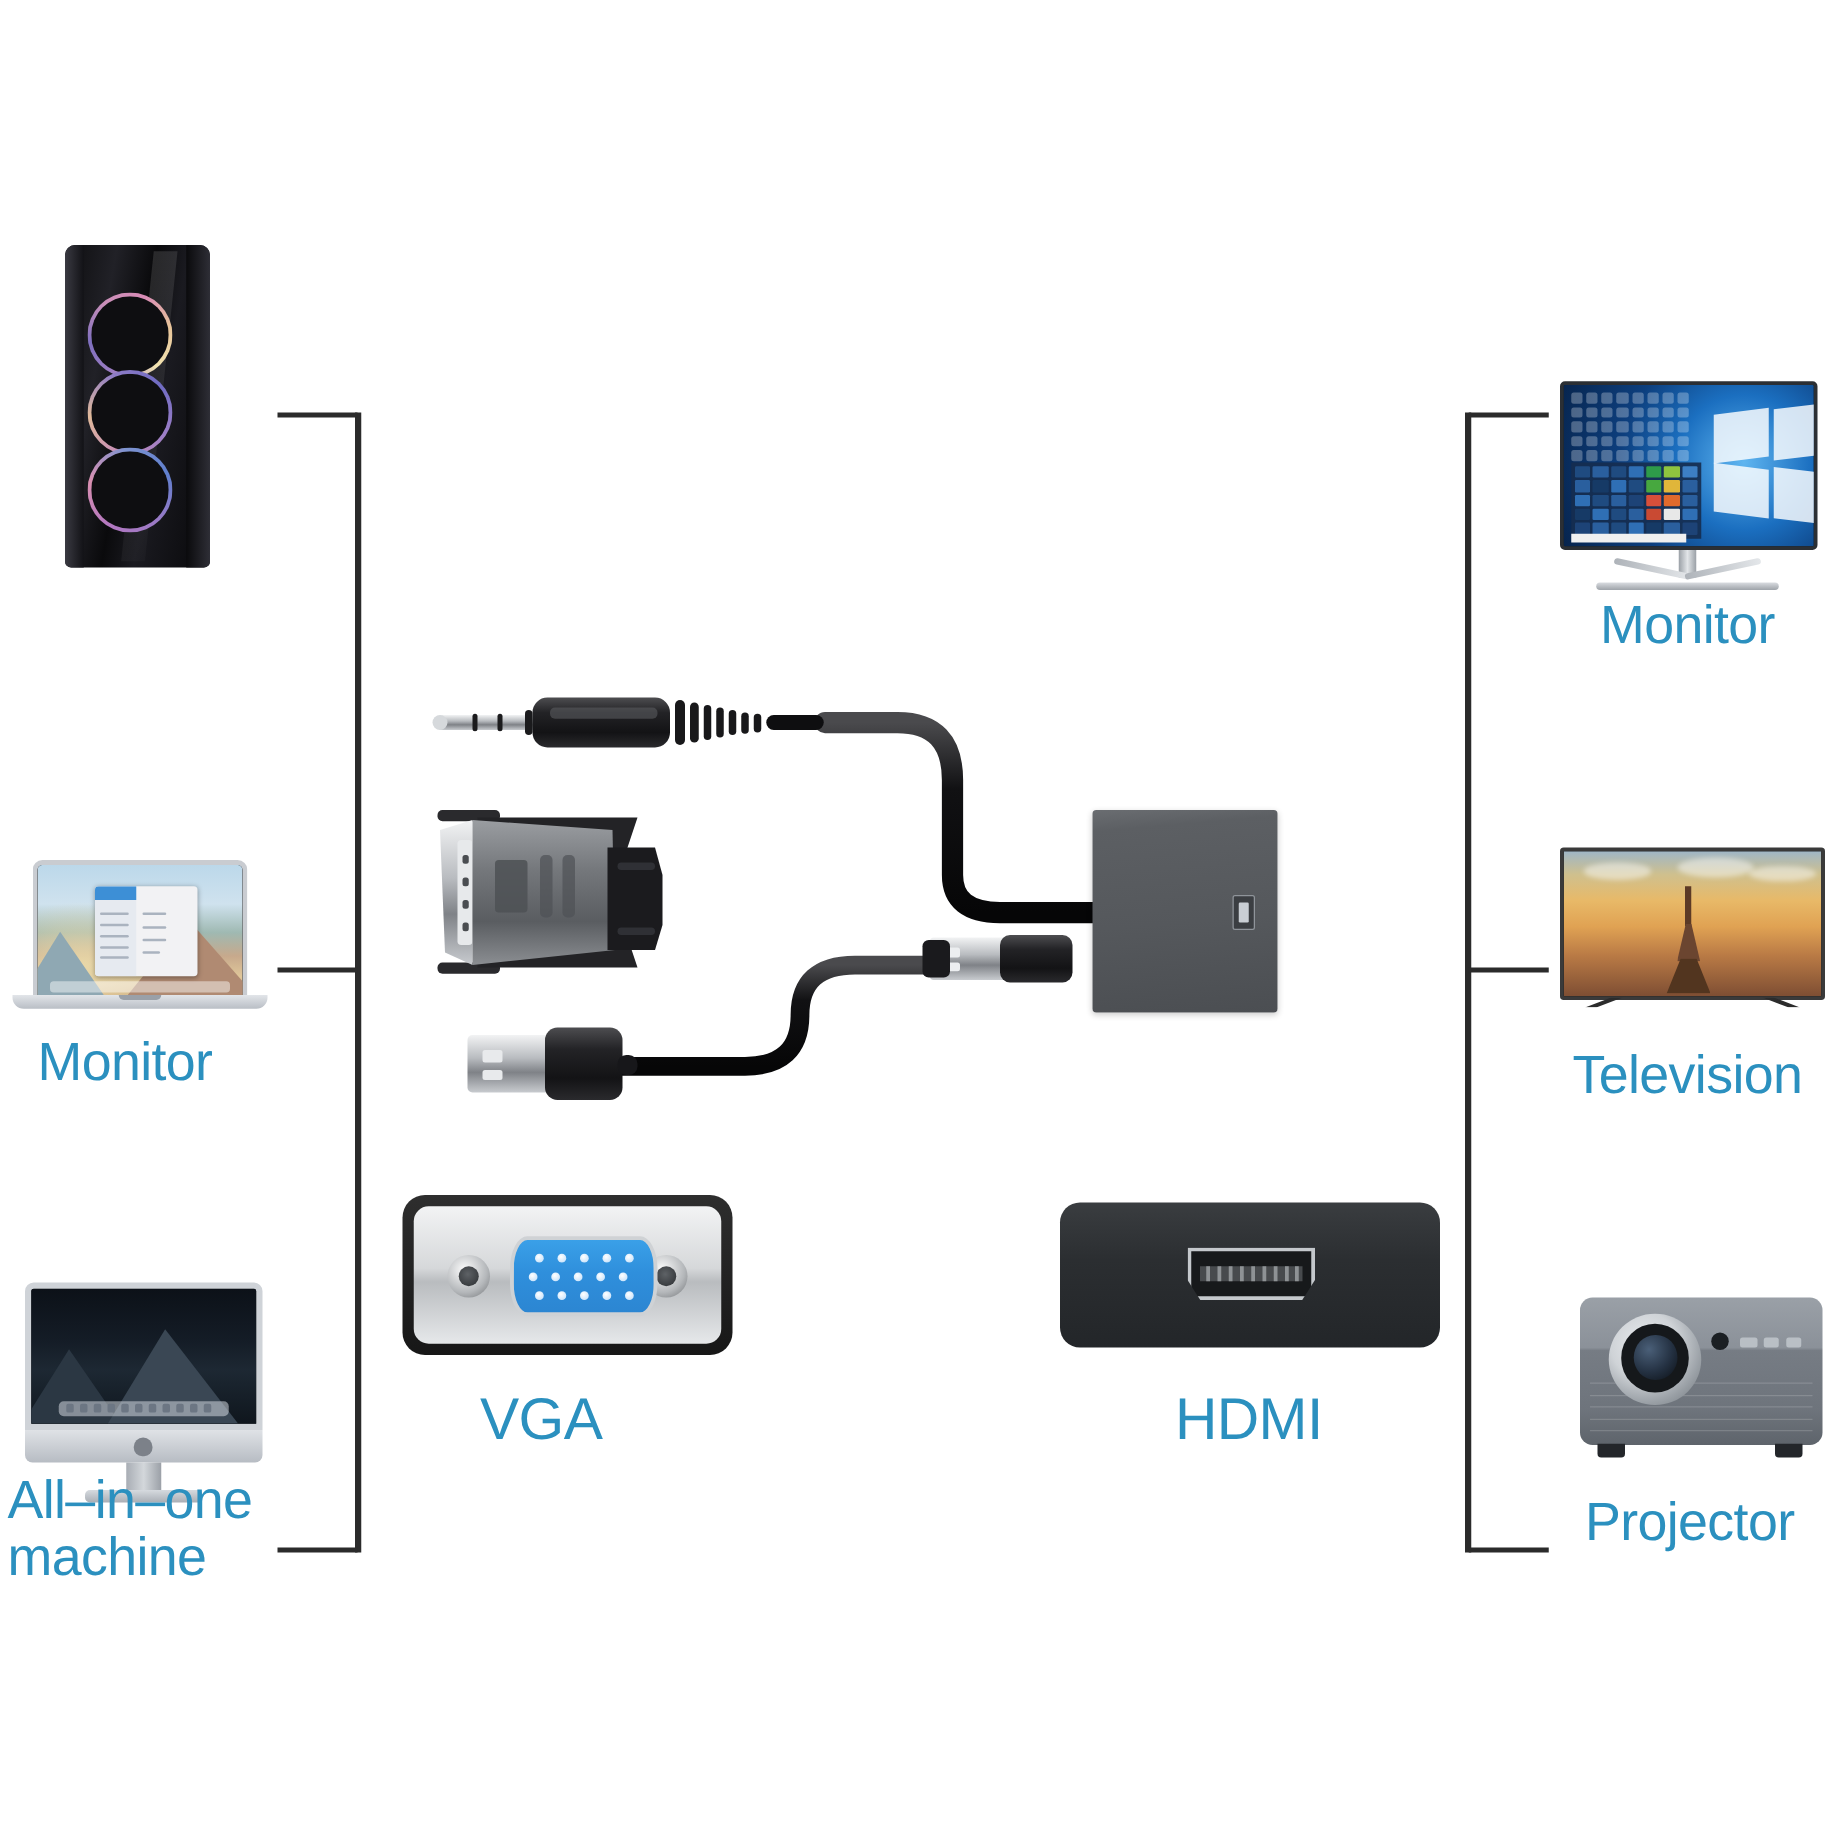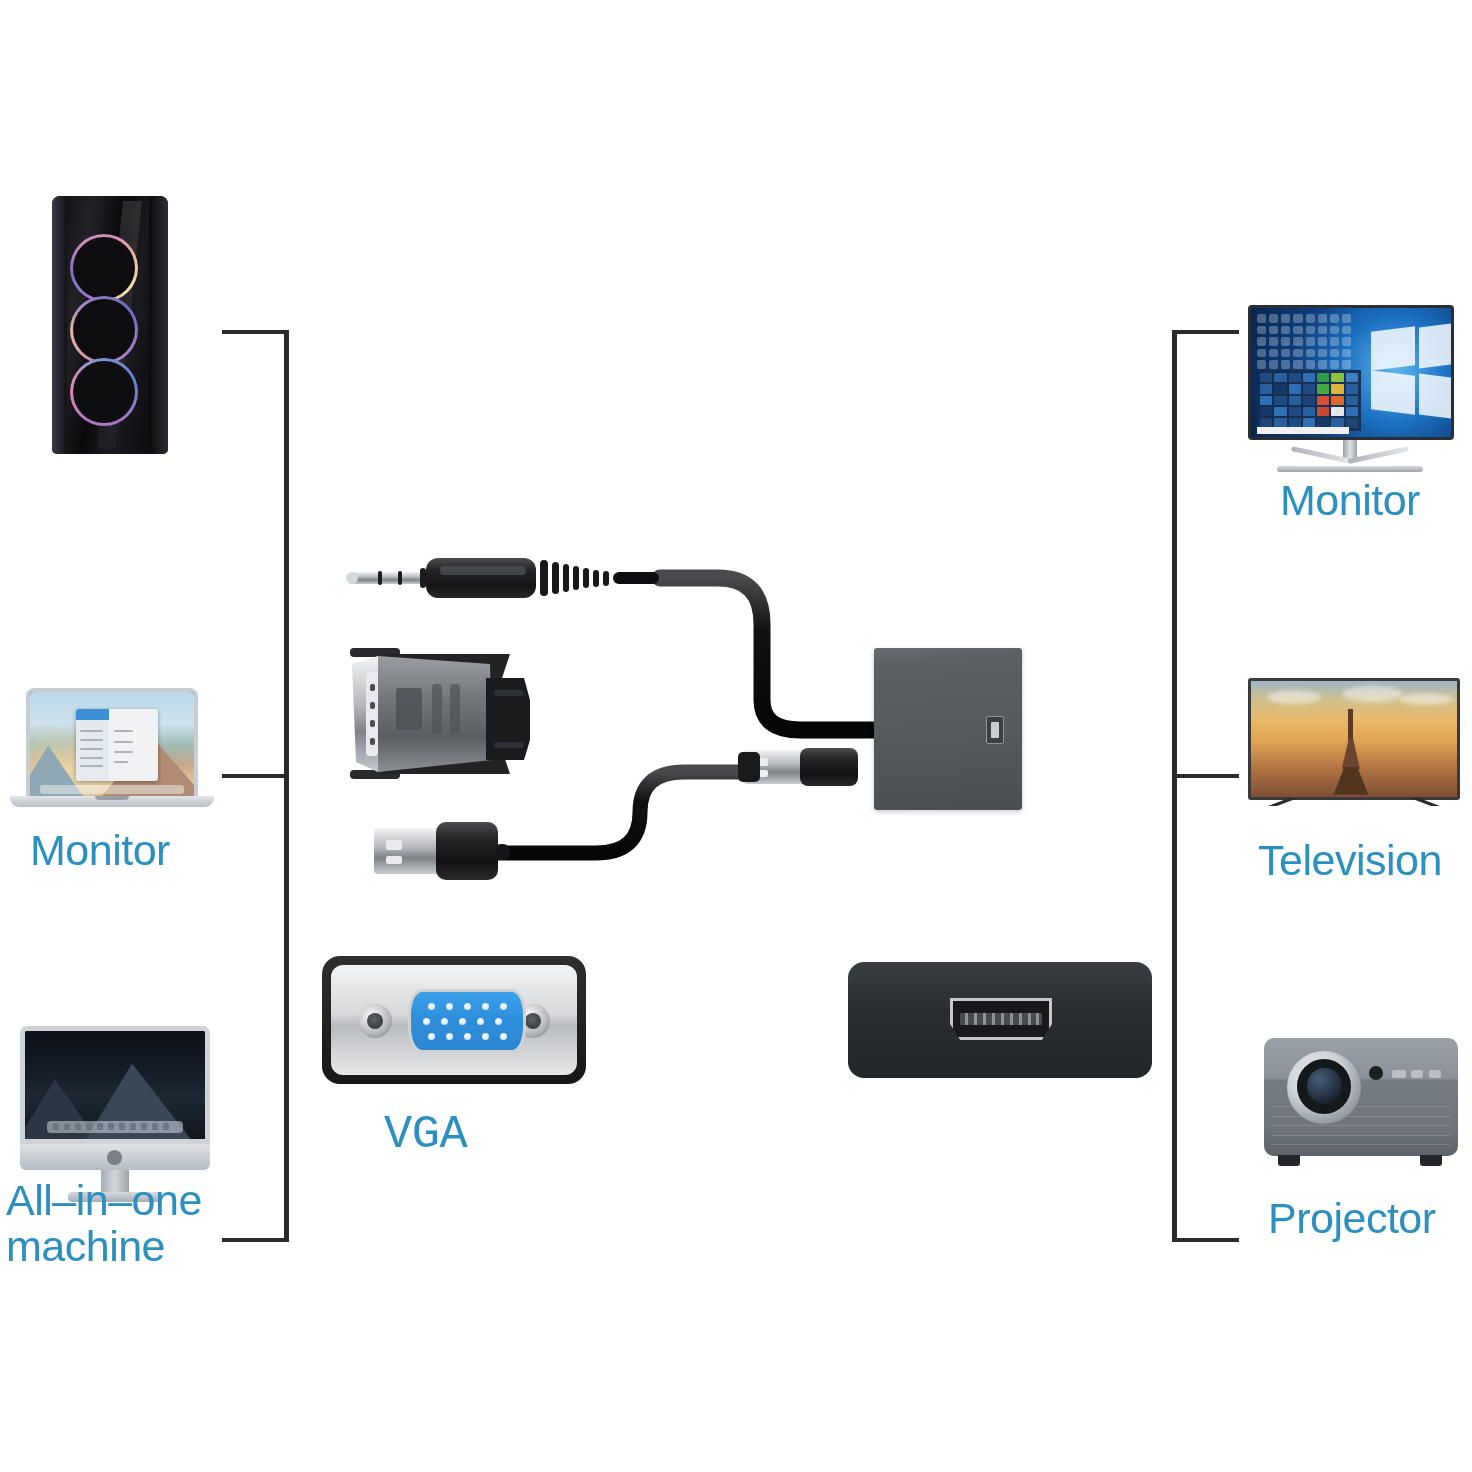--- a/index.html
+++ b/index.html
@@ -565,31 +565,32 @@
         <div class="pin" style="left:66px; top:26px;"></div>
         <div class="pin" style="left:84px; top:26px;"></div>
         <div class="pin" style="left:17px; top:41px;"></div>
         <div class="pin" style="left:35px; top:41px;"></div>
         <div class="pin" style="left:53px; top:41px;"></div>
         <div class="pin" style="left:71px; top:41px;"></div>
         <div class="pin" style="left:89px; top:41px;"></div>
       </div>
     </div>
   </div>
-  <div class="lbl" style="left:384px; top:1110px; width:260px; font-size:47px;font-family:Liberation Mono, monospace;">VGA</div>
+  <div class="lbl" style="left:384px; top:1110px; width:260px; font-size:47px;">VGA</div>
 
   <div class="hdmi-port" style="left:848px; top:962px; width:304px; height:116px;">
     <div class="hdmi-slot" style="left:102px; top:36px; width:102px; height:42px; clip-path:polygon(0 0,100% 0,100% 62%,90% 100%,10% 100%,0 62%);">
       <div class="hdmi-tongue">
         <div class="hdmi-contact" style="left:6%;"></div>
         <div class="hdmi-contact" style="left:17%;"></div>
         <div class="hdmi-contact" style="left:28%;"></div>
         <div class="hdmi-contact" style="left:39%;"></div>
         <div class="hdmi-contact" style="left:50%;"></div>
         <div class="hdmi-contact" style="left:61%;"></div>
         <div class="hdmi-contact" style="left:72%;"></div>
         <div class="hdmi-contact" style="left:83%;"></div>
         <div class="hdmi-contact" style="left:92%;"></div>
       </div>
     </div>
   </div>
+  <div class="lbl" style="left:940px; top:1110px; width:280px; font-size:47px;">HDMI</div>
 
 </div>
 
 </body></html>

